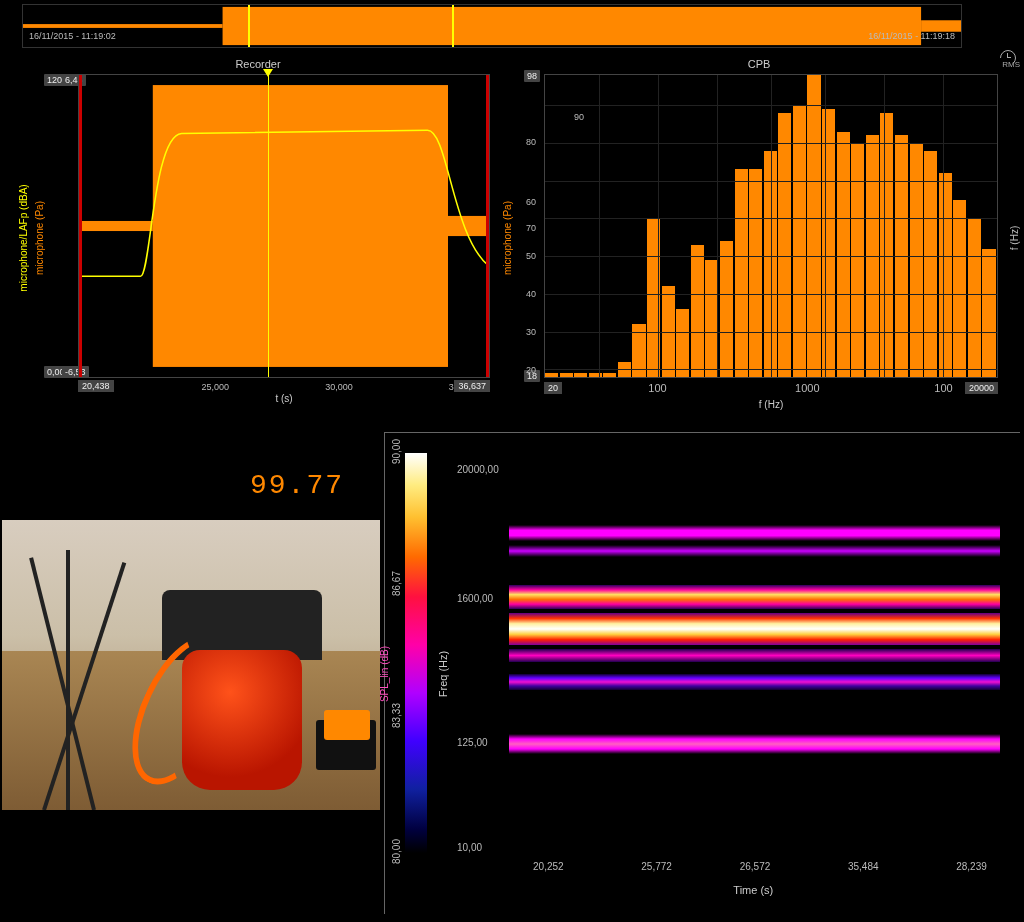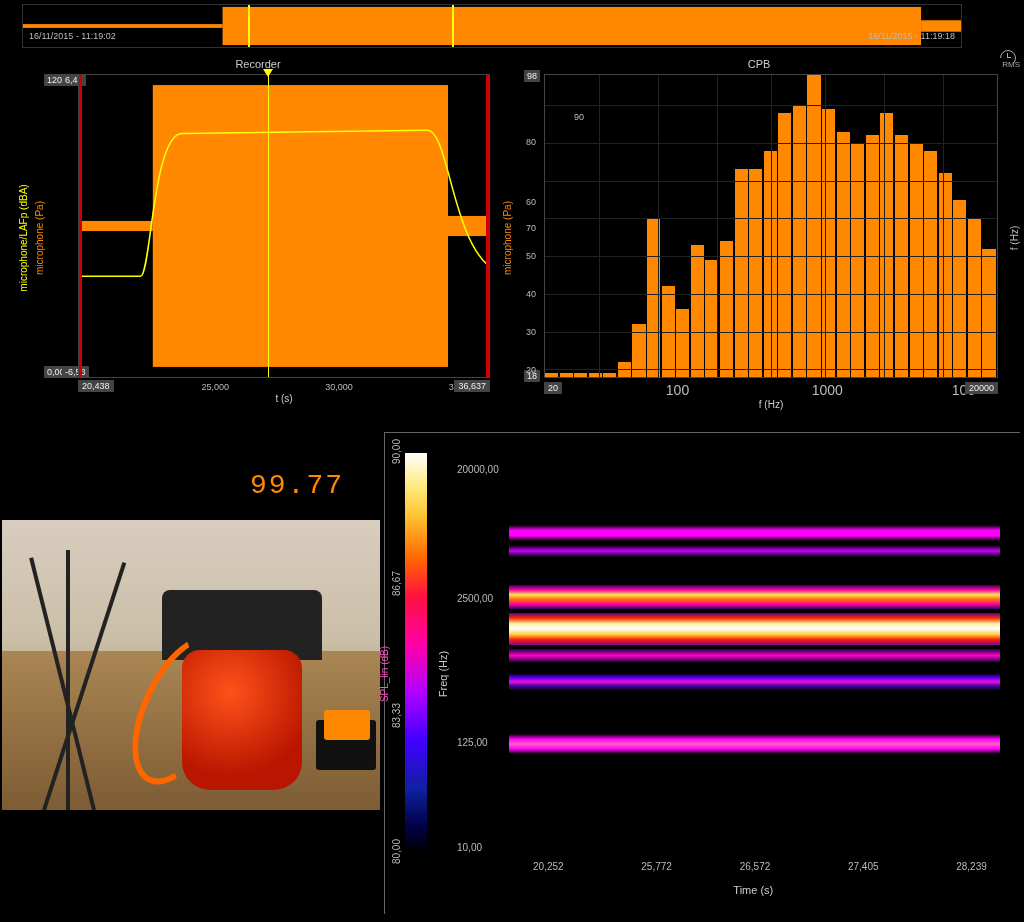--- a/index.html
+++ b/index.html
@@ -115,21 +115,21 @@
   .cpb .bar {
     position: absolute; bottom: 0; background: #f80;
   }
   .cpb .yl { left: -2px; top: 50%; transform: translateY(-50%) rotate(180deg); color: #f80; }
   .cpb .ytick { position: absolute; left: 22px; font-size: 9px; color: #bbb; transform: translateY(-50%); }
   .cpb .ytick-box-top { left: 20px; top: 12px; }
   .cpb .ytick-box-bot { left: 20px; bottom: 36px; }
   .cpb .xaxis {
     position: absolute; left: 40px; right: 16px; bottom: 12px; height: 24px;
   }
-  .cpb .xt { position: absolute; top: 0; font-size: 14px; color: #bbb; transform: translateX(-50%); margin-left: 20px; }
+  .cpb .xt { position: absolute; top: 0; font-size: 11px; color: #bbb; transform: translateX(-50%); }
   .cpb .xt-box-l, .cpb .xt-box-r {
     position: absolute; top: 0; background: #444; color: #eee; padding: 1px 4px; font-size: 9px;
   }
   .cpb .xt-box-l { left: 0; }
   .cpb .xt-box-r { right: 0; }
   .cpb .xlabel { position: absolute; bottom: -4px; left: 50%; transform: translateX(-50%); font-size: 10px; }
   .cpb .ylabel-right {
     position: absolute; right: -6px; top: 50%; transform: translateY(-50%) rotate(180deg);
     writing-mode: vertical-rl; font-size: 10px; color: #bbb;
   }
@@ -366,37 +366,37 @@
   <div id="cb-ticks">
       <span class="cb-tick" style="top: 6px;">90,00</span>
       <span class="cb-tick" style="top: 138px;">86,67</span>
       <span class="cb-tick" style="top: 270px;">83,33</span>
       <span class="cb-tick" style="top: 406px;">80,00</span>
     </div>
 
   <span class="yl">Freq (Hz)</span>
   <div id="sp-yticks">
       <span class="ytick" style="top: 36.08px;">20000,00</span>
-      <span class="ytick" style="top: 164.72px;">2500,00</span>
+      <span class="ytick" style="top: 164.72px;">1600,00</span>
       <span class="ytick" style="top: 309.44px;">125,00</span>
       <span class="ytick" style="top: 413.96px;">10,00</span>
     </div>
 
   <div class="plot">
 
     <div class="band" style="top:18%; height:4%; background:linear-gradient(180deg,#000,#f0f,#f0f,#000);"></div>
     <div class="band" style="top:23%; height:3%; background:linear-gradient(180deg,#000,#c0f,#000);"></div>
     <div class="band" style="top:33%; height:6%; background:linear-gradient(180deg,#300060,#ff00a0,#ffe060,#ff7000,#ff00a0,#300060);"></div>
     <div class="band" style="top:40%; height:8%; background:linear-gradient(180deg,#60008a,#ff3000,#fff0a0,#fff,#ffd040,#ff2000,#8000a0);"></div>
     <div class="band" style="top:49%; height:3%; background:linear-gradient(180deg,#200050,#ff00c0,#200050);"></div>
     <div class="band" style="top:55%; height:4%; background:linear-gradient(180deg,#100030,#6000ff,#f010d0,#4000a0,#100030);"></div>
     <div class="band" style="top:70%; height:5%; background:linear-gradient(180deg,#000,#f0f,#ff60c0,#f0f,#000);"></div>
   </div>
 
   <div id="sp-xticks">
       <span class="xtick" style="left: 163.36px;">20,252</span>
       <span class="xtick" style="left: 271.6px;">25,772</span>
       <span class="xtick" style="left: 370px;">26,572</span>
-      <span class="xtick" style="left: 478.24px;">27,405</span>
+      <span class="xtick" style="left: 478.24px;">35,484</span>
       <span class="xtick" style="left: 586.48px;">28,239</span>
     </div>
   <span class="xlabel">Time (s)</span>
 </div>
 
 </body></html>

